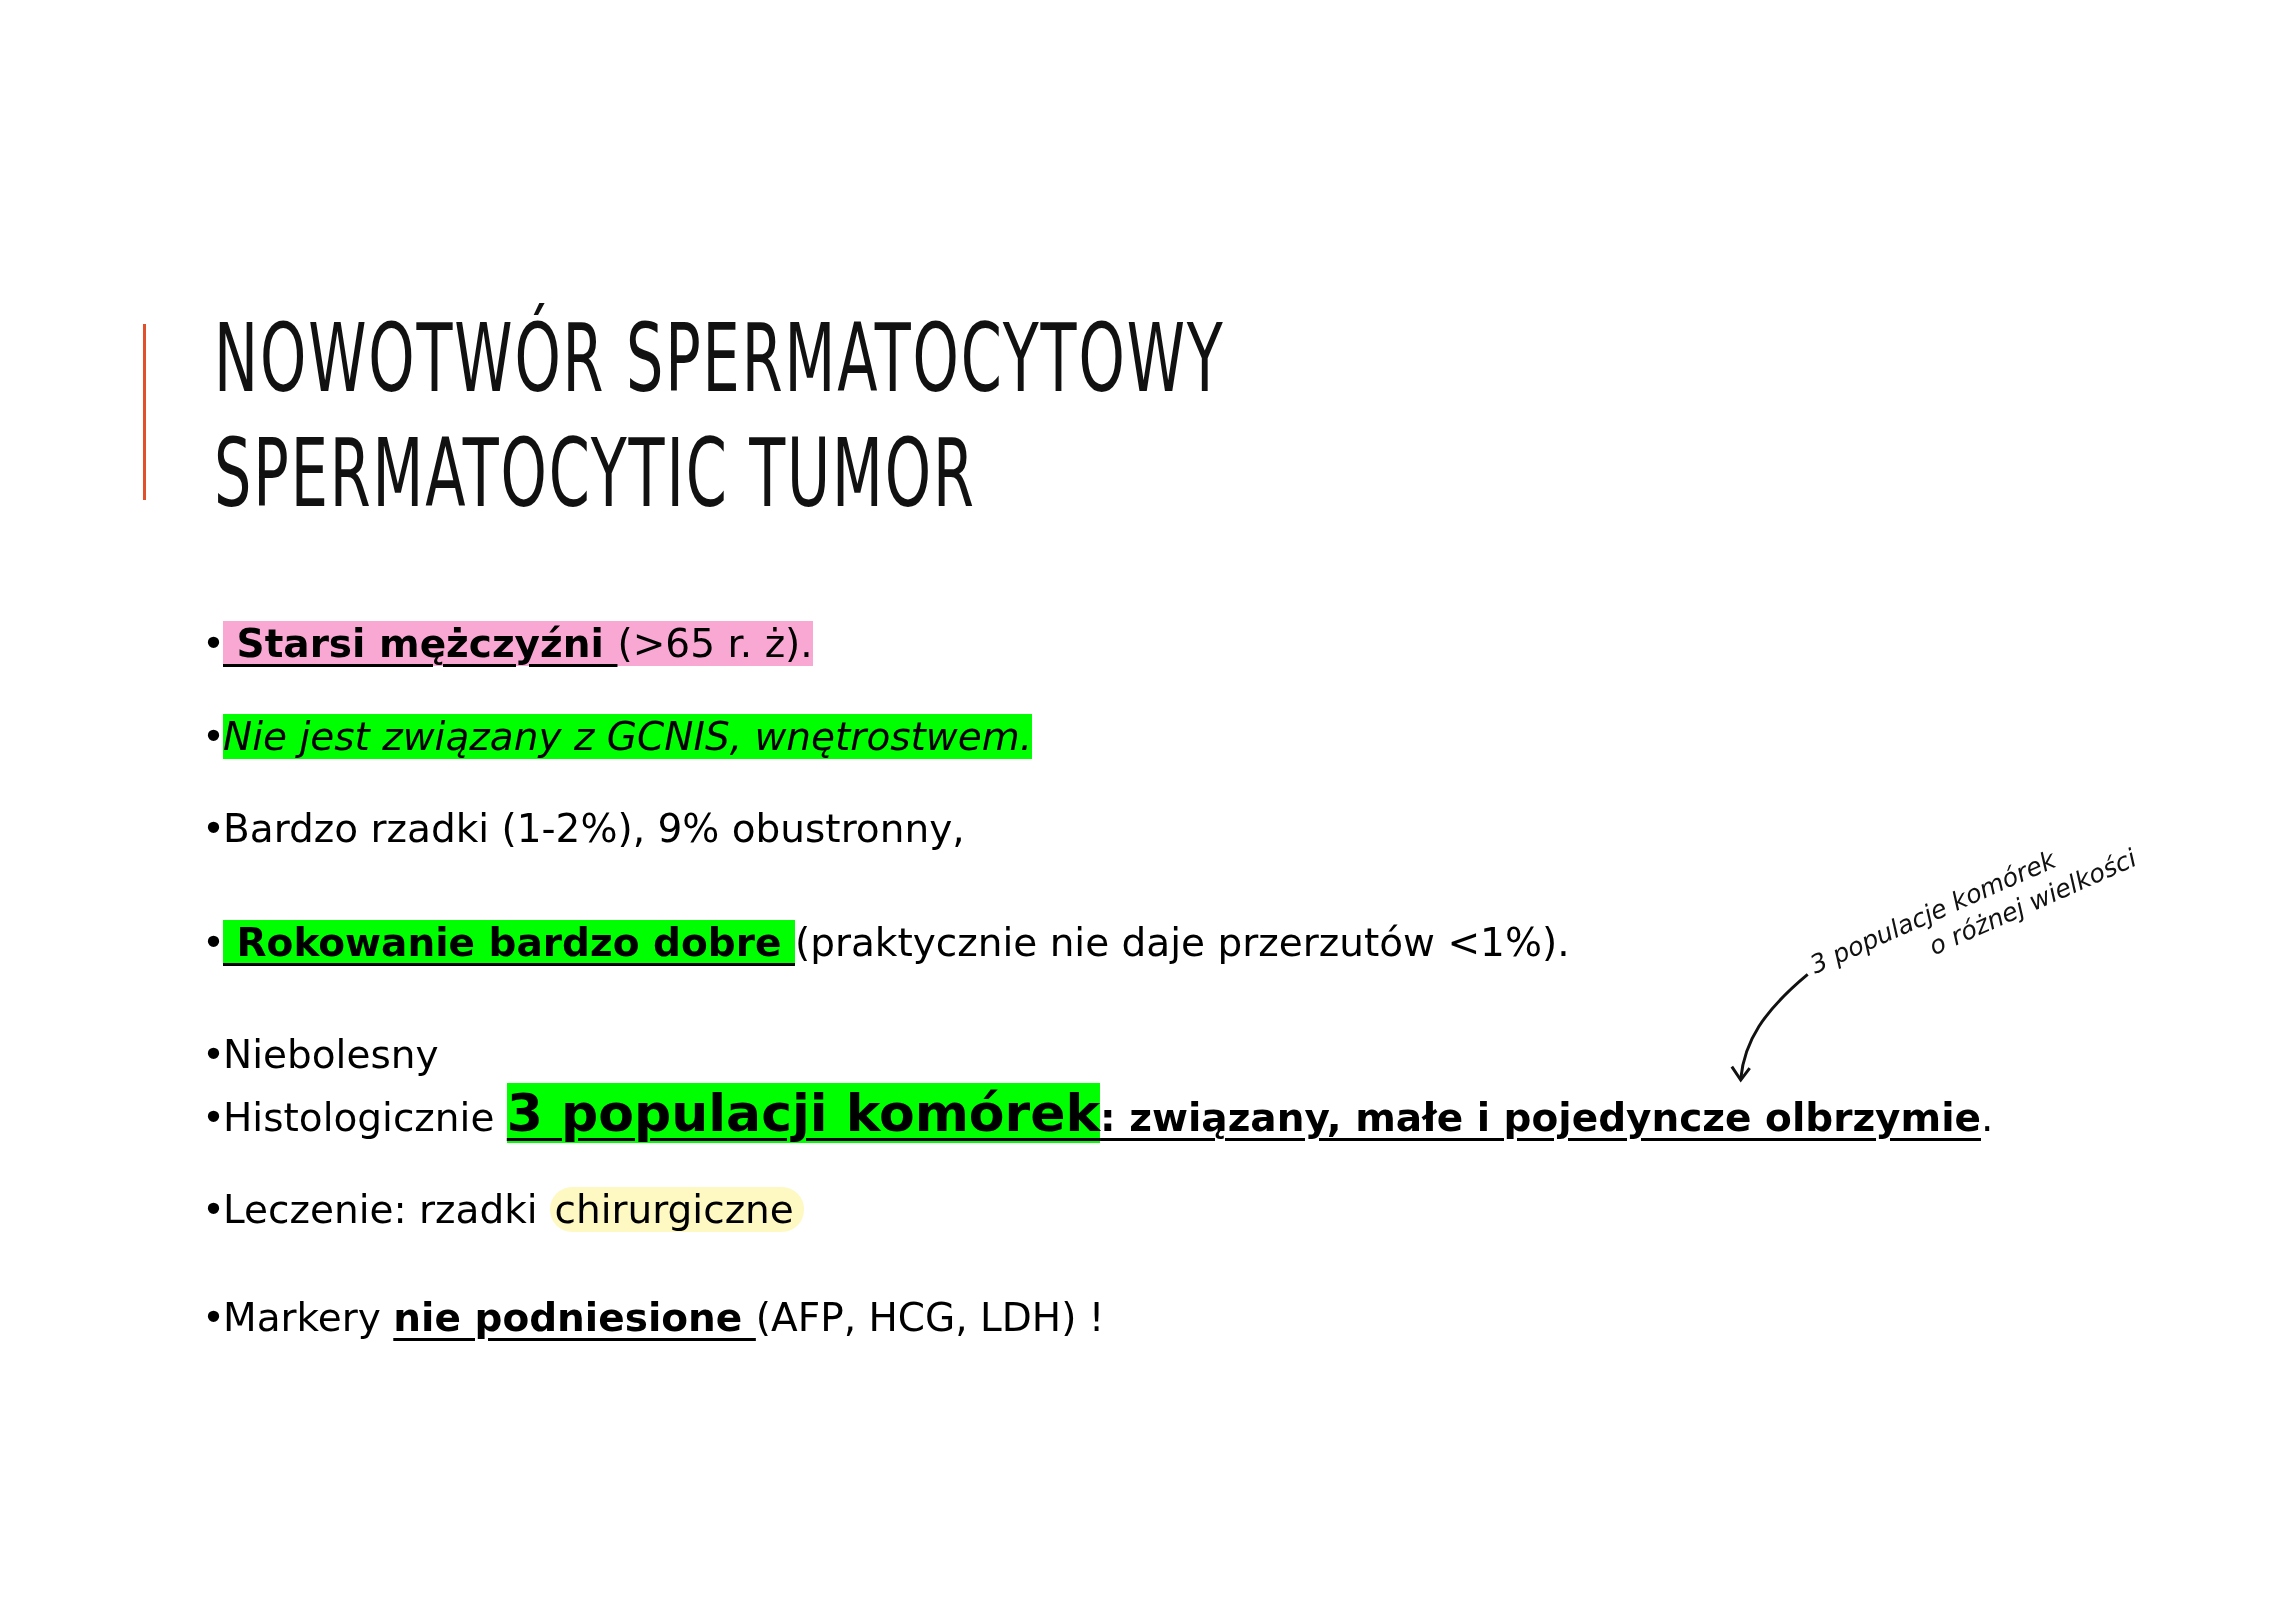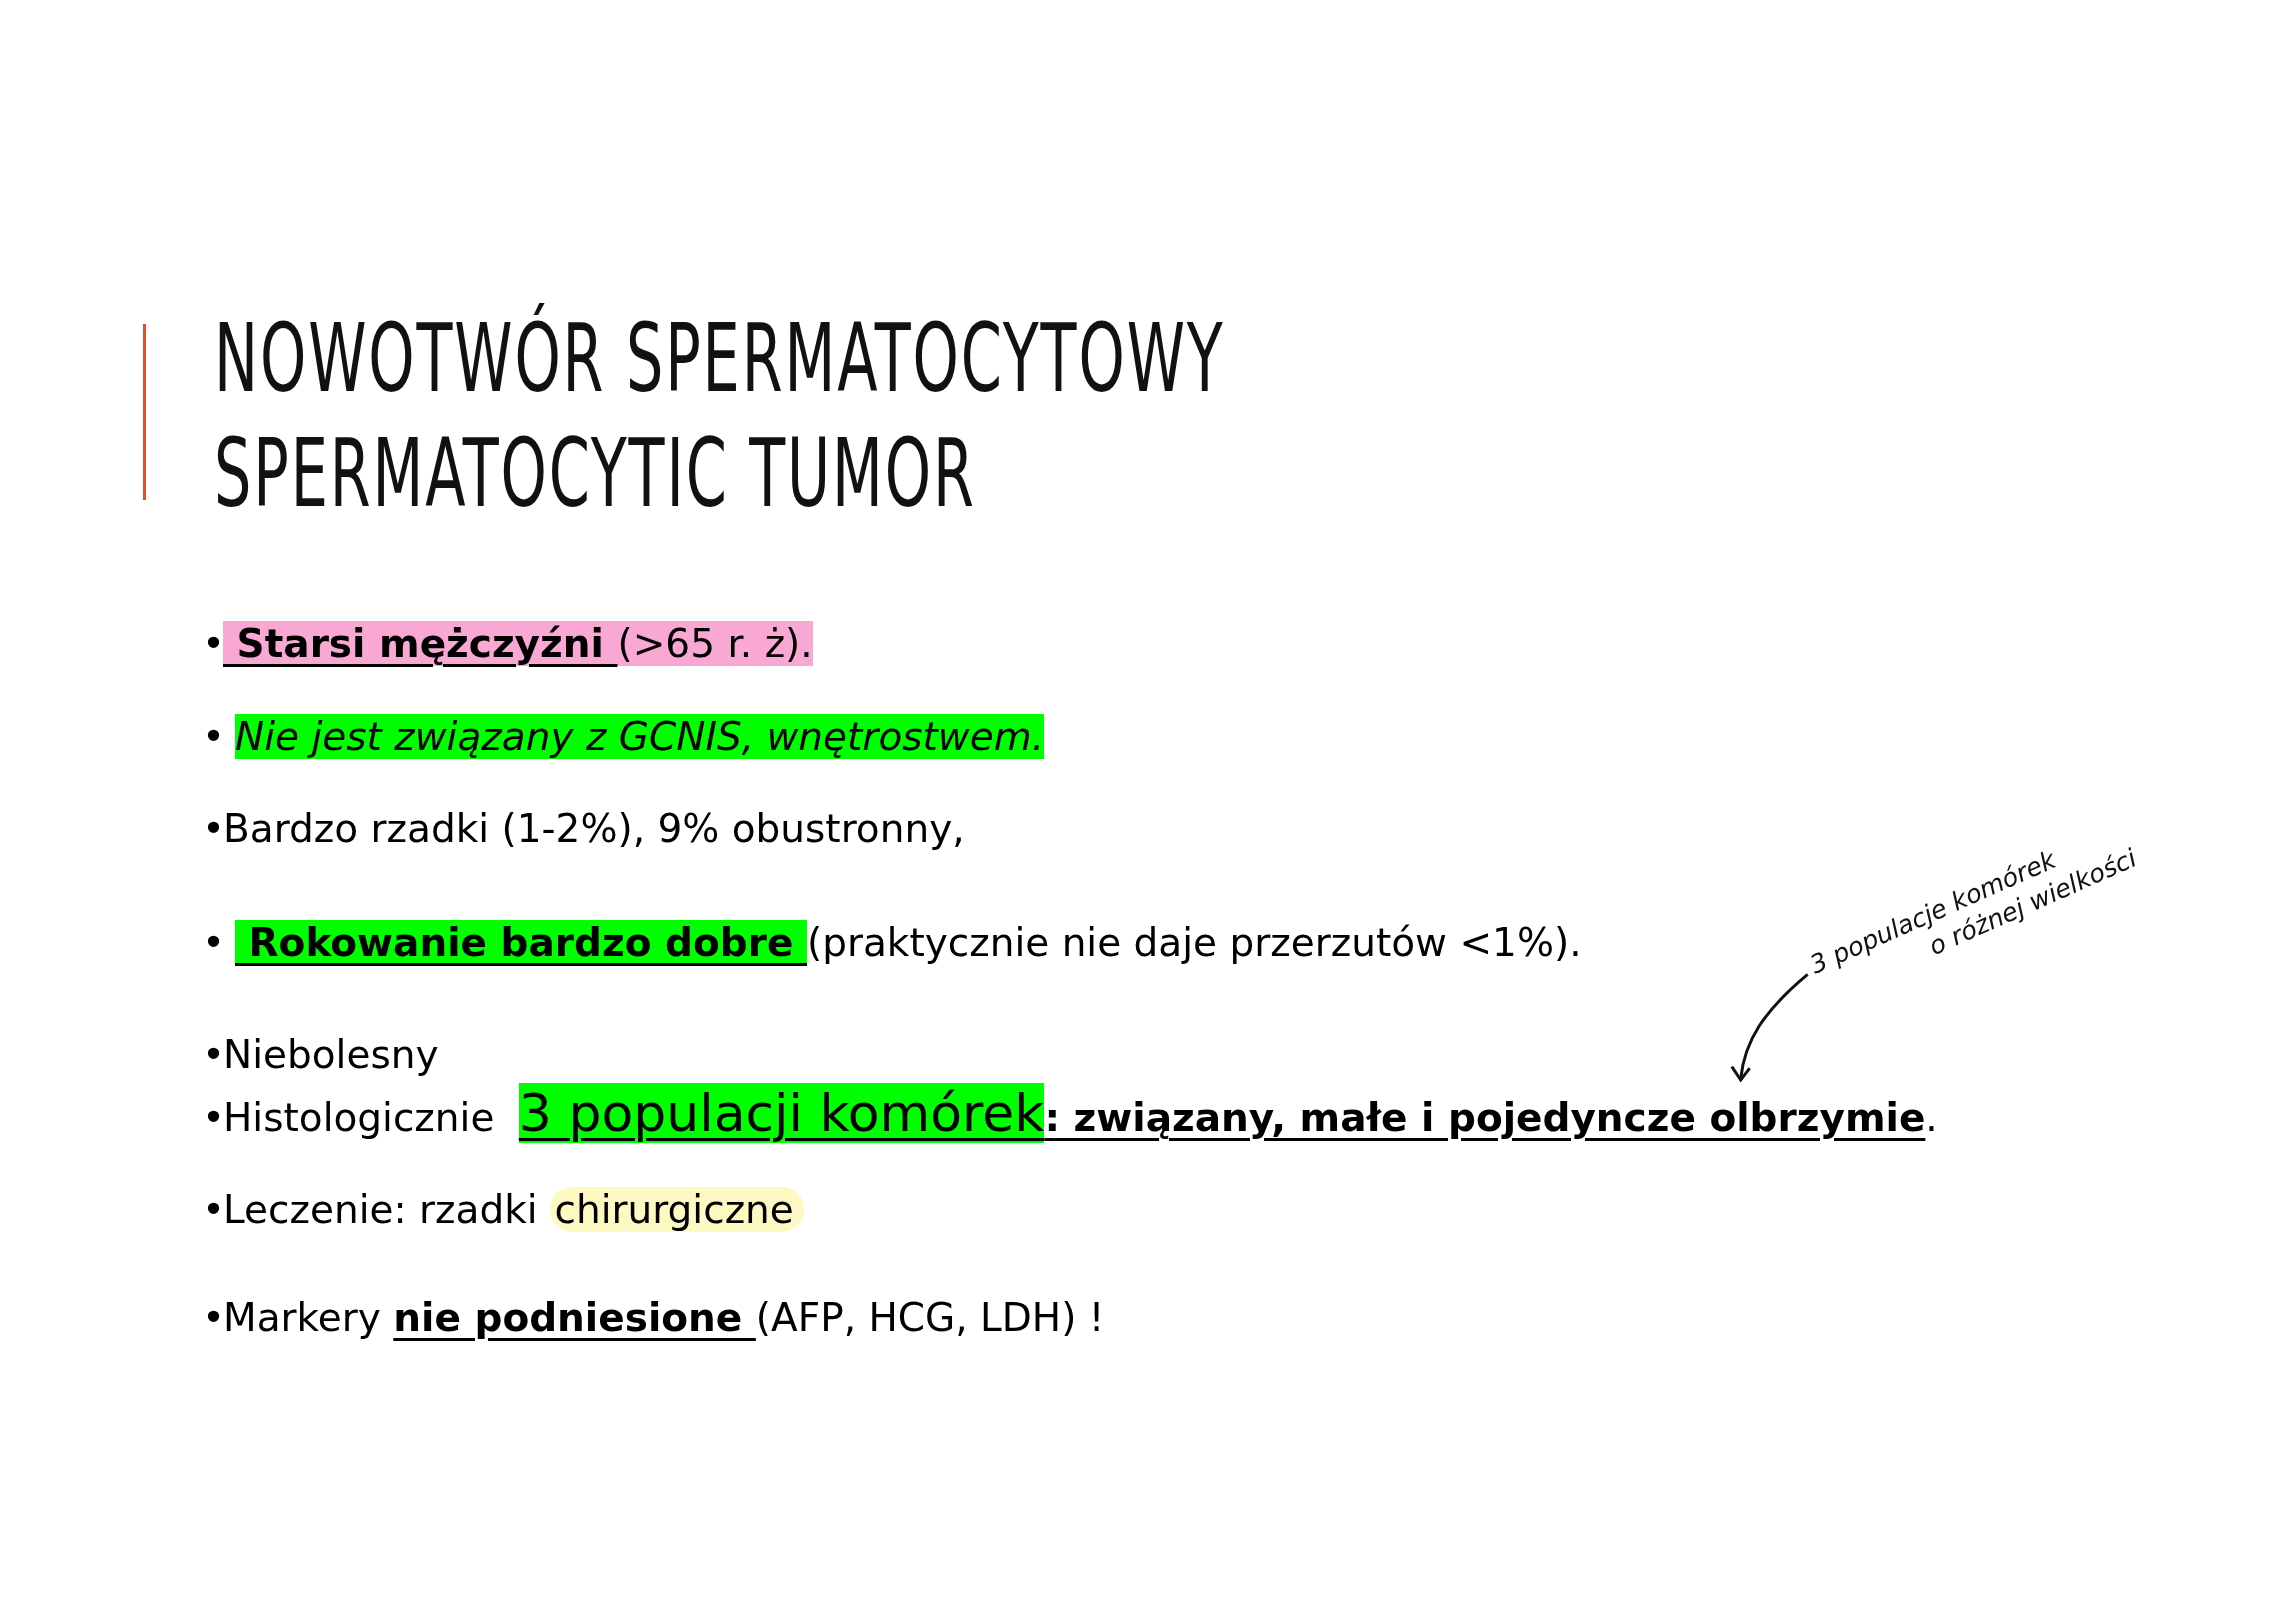--- a/index.html
+++ b/index.html
@@ -6,26 +6,26 @@
   body { width:2295px; height:1623px; background:#ffffff; position:relative; overflow:hidden;
          font-family:"DejaVu Sans", sans-serif; color:#000; }
   .accent-line { position:absolute; left:143px; top:324px; width:3px; height:176px; background:#e0502a; }
   .title { position:absolute; left:214px; top:301px; margin:0; font-family:"DejaVu Sans", sans-serif;
            font-weight:normal; font-size:95px; line-height:115px; letter-spacing:3px;
            transform:scaleX(0.62); transform-origin:left top; white-space:nowrap; color:#111; }
   .bullets { position:absolute; left:202px; top:0; margin:0; padding:0; list-style:none; }
   .bullet { position:absolute; left:0; white-space:nowrap; font-size:39px; line-height:54px; }
   .bullet .dot { display:inline-block; width:21px; }
   .hl-yellow { background:#f9a8d4; }
-  .hl-green { background:#00ff00;margin-left:12px; }
+  .hl-green { background:#00ff00; }
   .hl-purple { background:#fef9c3; border-radius:22px; padding:0 10.4px 0 4.5px; }
   .u { text-decoration:underline; text-decoration-thickness:3px; text-underline-offset:7.4px; }
   .b { font-weight:bold; }
   .i { font-style:italic; }
-  .big { font-size:52px; font-weight:normal; }
+  .big { font-size:52px; font-weight:bold; }
   .annotation { position:absolute; left:1785px; top:803px; width:417px; height:223px; }
 </style>
 </head>
 <body>
 
 <div class="accent-line"></div>
 
 <h1 class="title">
   <span>NOWOTWÓR SPERMATOCYTOWY</span><br>
   <span>SPERMATOCYTIC TUMOR</span>

